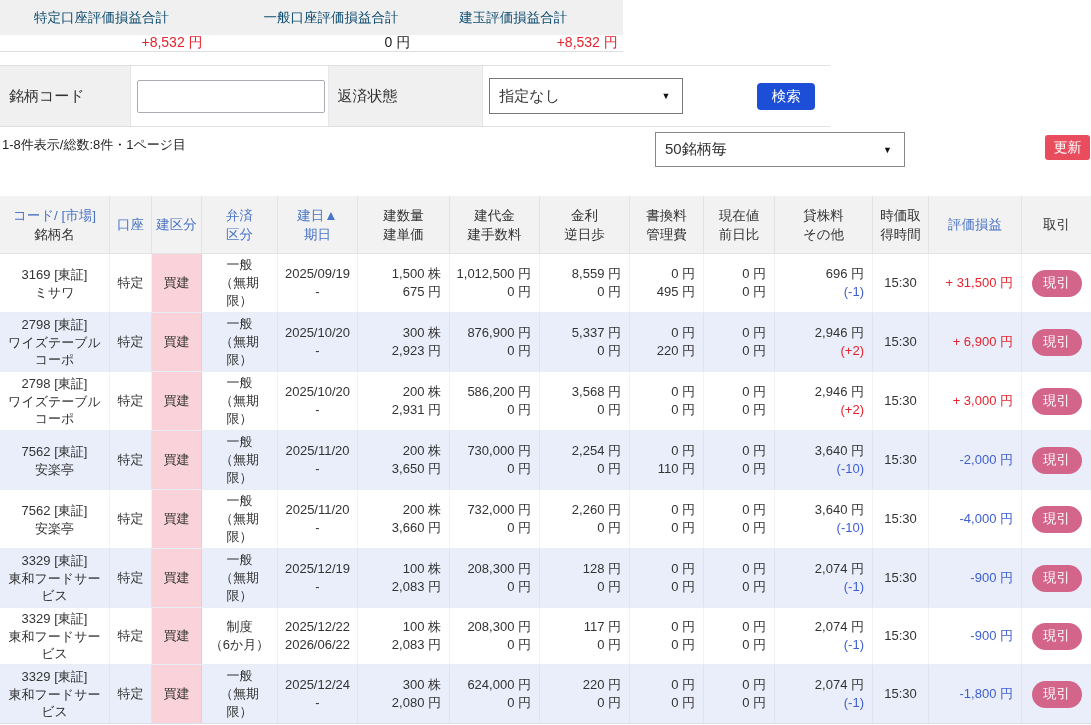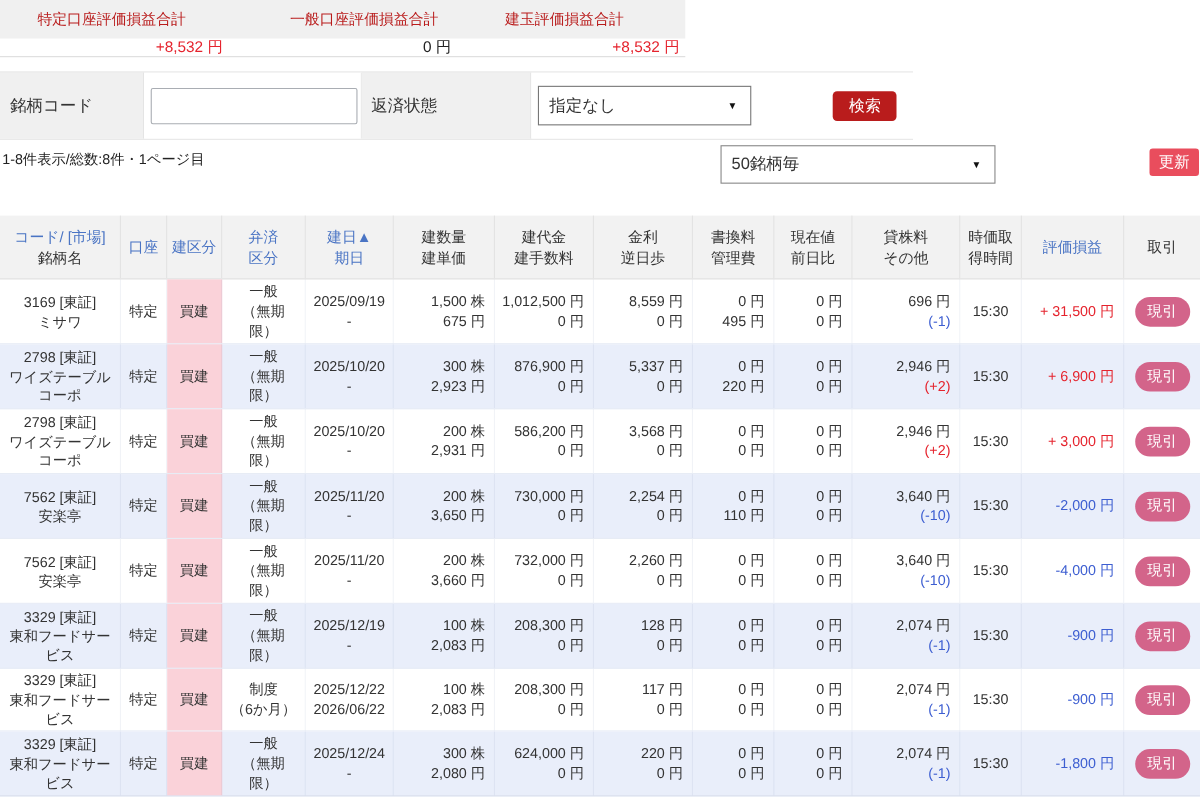--- a/index.html
+++ b/index.html
@@ -2,21 +2,21 @@
 <html><head>
 <meta charset="utf-8">
 <style>
   * { margin:0; padding:0; box-sizing:border-box; }
   html,body { width:1091px; height:725px; overflow:hidden; background:#fff;
     font-family:"Liberation Sans","DejaVu Sans",sans-serif; color:#333; }
 
   
   .summary { width:623px; }
   .summary-labels { display:flex; background:#f0f0f0; height:35px; align-items:center; }
-  .summary-labels .s-cell { width:207.6px; font-size:13.5px; color:#b91c1c; }
+  .summary-labels .s-cell { width:207.6px; font-size:13.5px; color:#0c4a6e; }
   .summary-labels .s-cell:nth-child(1){ padding-left:34px; }
   .summary-labels .s-cell:nth-child(2){ padding-left:56px;font-family:Liberation Serif, serif; }
   .summary-labels .s-cell:nth-child(3){ padding-left:44px; }
   .summary-values { display:flex; height:17px; align-items:center; border-bottom:1px solid #ddd; }
   .summary-values .s-cell { width:207.6px; text-align:right; font-size:14px; padding-right:5px; }
   .val-red { color:#e5232d; } .val-dark { color:#222; }
 
   
   .search-row { margin-top:13px; width:830px; height:62px; display:flex;
     border-top:1px solid #e0e0e0; border-bottom:1px solid #e0e0e0; }
@@ -24,21 +24,21 @@
     padding-left:9px; border-right:1px solid #e4e4e4; }
   .f-field { background:#fff; display:flex; align-items:center; border-right:1px solid #e8e8e8; }
   .fl1 { width:135px; } .ff1 { width:203px; } .fl2 { width:159px; } .ff2 { width:357px; border-right:none;gap:15px; }
   .code-input { width:188px; height:33px; margin-left:6px; border:1px solid #a9adb3;
     border-radius:2px; font-size:14px; padding:0 6px; outline:none; }
   .select-box { position:relative; background:#fff; border:1px solid #777; height:36px;
     display:flex; align-items:center; font-size:15px; padding-left:9px; cursor:default; }
   .sb-repay { width:194px; margin-left:6px; }
   .sel-arrow { position:absolute; right:12px; top:50%; transform:translateY(-50%);
     font-size:9px; color:#111; }
-  .btn-search { margin-left:59px; width:58px; height:27px; background:#b91c1c; color:#fff;
+  .btn-search { margin-left:59px; width:58px; height:27px; background:#1d4ed8; color:#fff;
     border:none; border-radius:4px; font-size:14.5px; font-family:inherit; cursor:pointer;
     display:flex; align-items:center; justify-content:center; }
 
   
   .controls-row { position:relative; height:69px; }
   .page-info { position:absolute; left:2px; top:9px; font-size:13px; color:#222; }
   .sb-perpage { position:absolute; left:655px; top:5px; width:250px; height:35px; border-color:#888; }
   .btn-refresh { position:absolute; right:1px; top:8px; width:45px; height:25px;
     background:#e94d5d; color:#fff; border:none; border-radius:3px; font-size:14px;
     font-family:inherit; cursor:pointer; display:flex; align-items:center; justify-content:center; }

